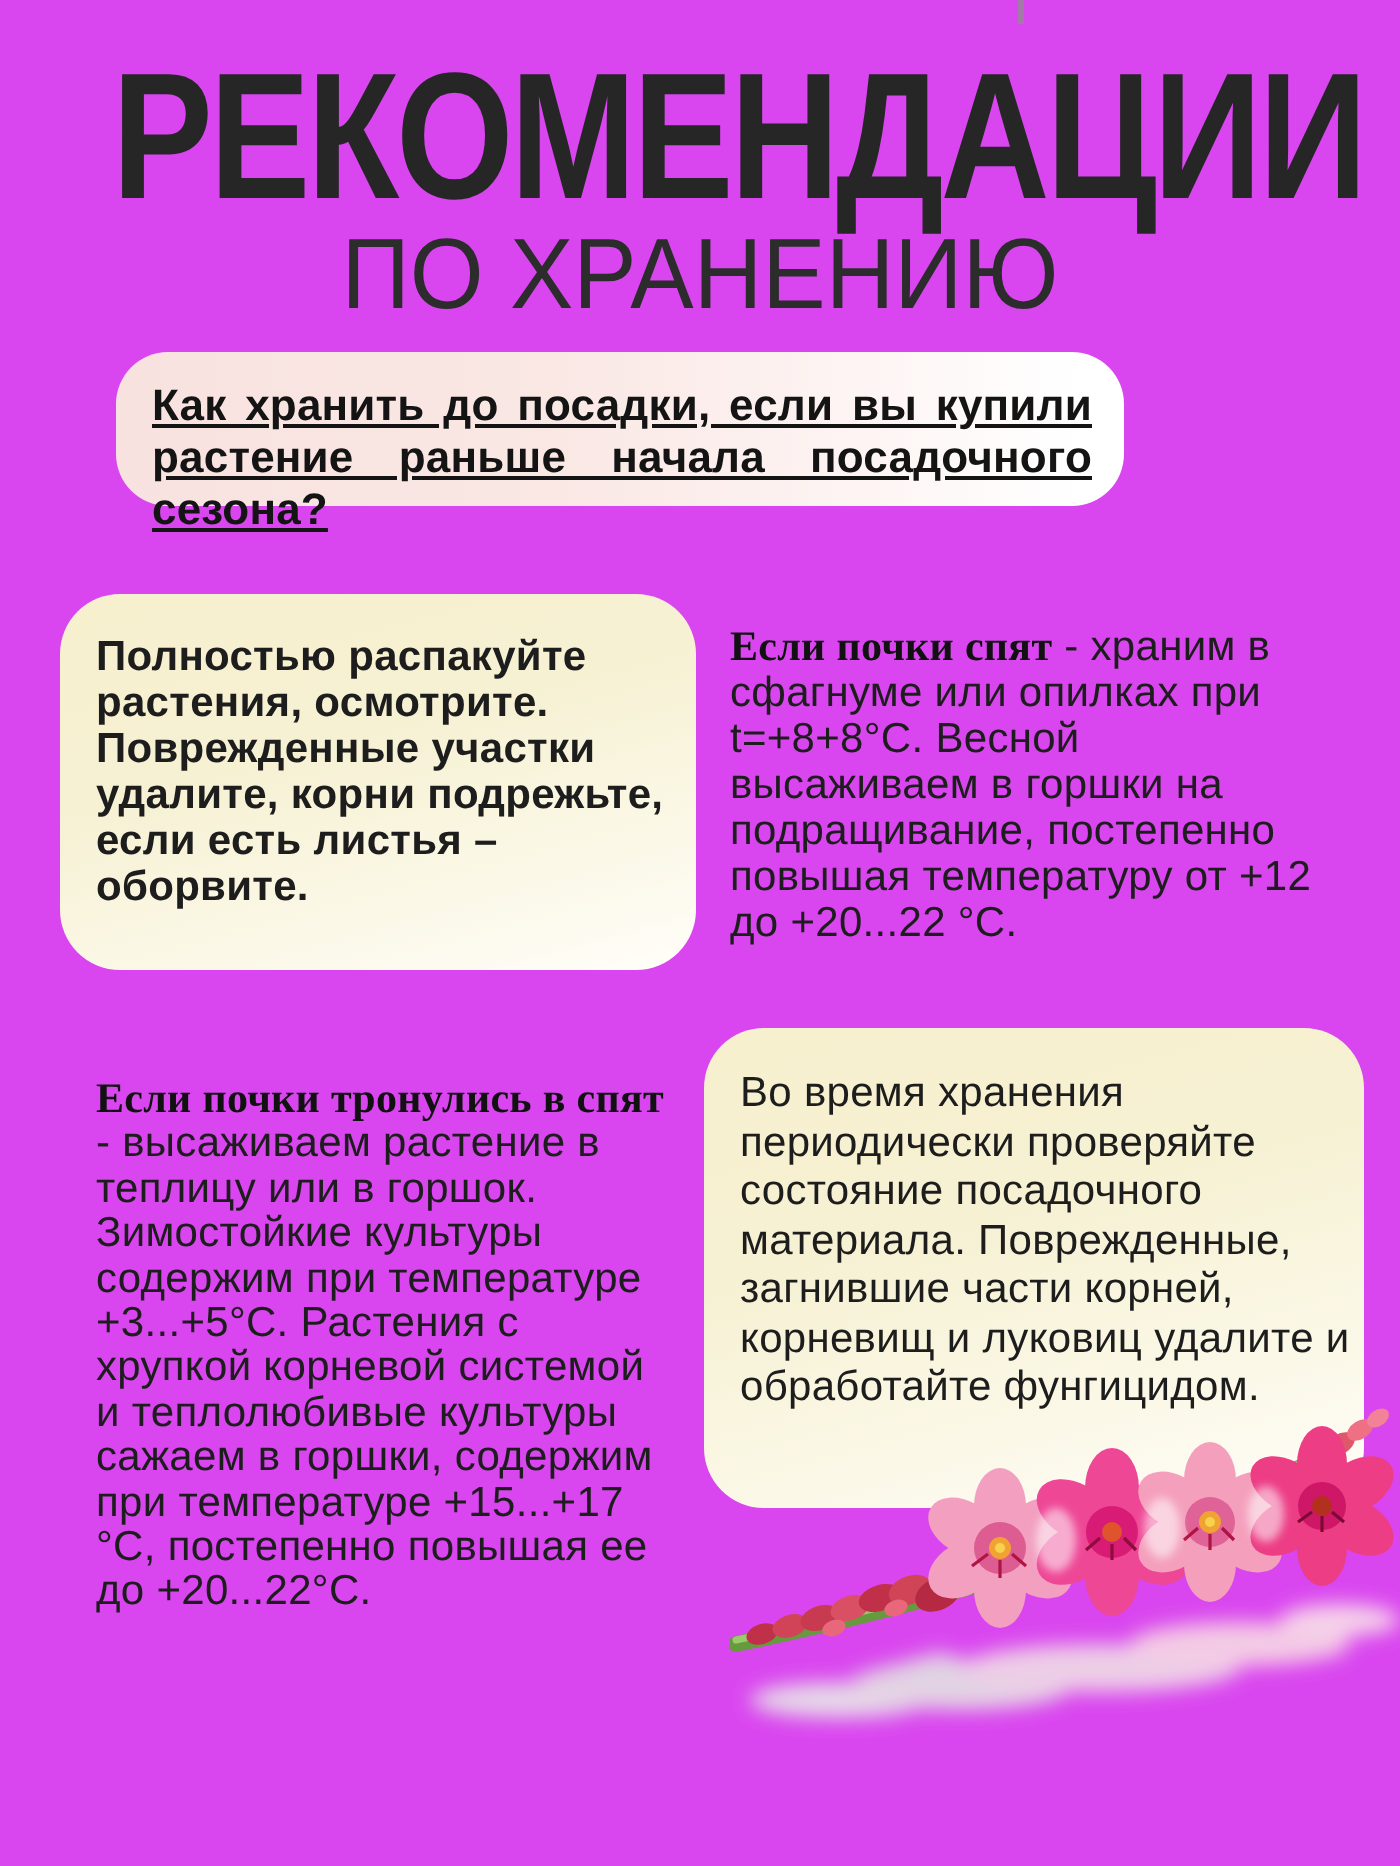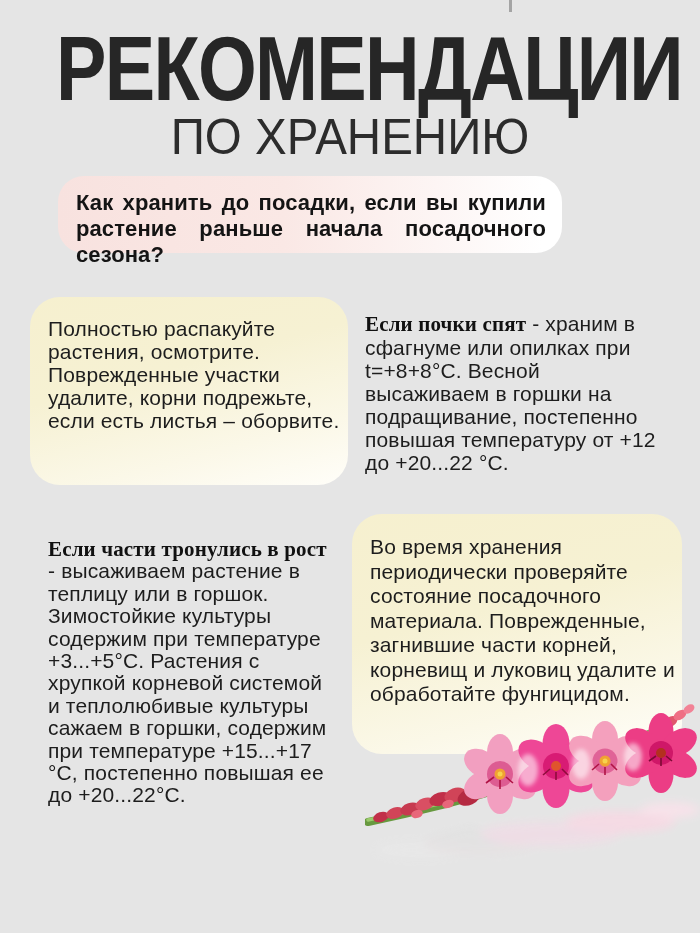--- a/index.html
+++ b/index.html
@@ -7,21 +7,21 @@
     --body-ink:#1d1d1d;
     --pink-box-bg:#f8e2df;
     --yellow-box-bg:#f6f0cf;
     --stem-green:#76a94e;
   }
   *{margin:0;padding:0;box-sizing:border-box;}
   html,body{background:#ffffff;}
   .page{
     position:relative;
     width:700px;height:933px;
-    background:#e5e5e5;
+    background:#d946ef;
     overflow:hidden;
     font-family:"Liberation Sans","DejaVu Sans",sans-serif;
     color:var(--body-ink);
   }
   .top-edge-mark{
     position:absolute;left:509px;top:0;width:3px;height:12px;
     background:#8d8d8d;opacity:.75;
   }
   .title{
     position:absolute;top:24px;left:0;right:0;
@@ -46,35 +46,36 @@
     border-radius:26px;
     background:linear-gradient(to right,var(--pink-box-bg) 0%,#fae8e5 45%,#fdf5f4 75%,#ffffff 96%);
   }
   .question-text{
     padding:14px 16px 0 18px;
     font-size:22px;font-weight:700;line-height:26px;
     letter-spacing:.1px;
     color:#141414;
     text-align:justify;
     text-align-last:justify;
+    text-decoration:underline;
   }
   .card{
     position:absolute;
     font-size:21px;line-height:23px;
     letter-spacing:.15px;
     color:var(--body-ink);
   }
   .card b{font-weight:700;color:#111111;font-family:Liberation Serif, serif;}
   .yellow-card{
     position:absolute;border-radius:30px;
     background:linear-gradient(165deg,var(--yellow-box-bg) 0%,#f6f1d3 40%,#fbf8e8 75%,#fffef9 100%);
   }
   .yellow-card .card{position:static;}
   #card-unpack-box{left:30px;top:297px;width:318px;height:188px;}
-  #card-unpack-box .card{padding:20px 8px 0 18px;}
+  #card-unpack-box .card{padding:20px 8px 0 18px;font-weight:bold;}
   #card-dormant{left:365px;top:312px;width:300px;}
   #card-sprouted{left:48px;top:538px;width:288px;line-height:22.4px;}
   #card-check-box{left:352px;top:514px;width:330px;height:240px;}
   #card-check-box .card{padding:21px 6px 0 18px;line-height:24.5px;}
   .flower{
     position:absolute;left:365px;top:698px;width:335px;height:195px;
   }
 </style>
 </head>
 <body>
@@ -89,21 +90,21 @@
   <div class="question-box">
     <p class="question-text">Как хранить до посадки, если вы купили растение раньше начала посадочного сезона?</p>
   </div>
 
   <div class="yellow-card" id="card-unpack-box">
     <p class="card">Полностью распакуйте растения, осмотрите. Поврежденные участки удалите, корни подрежьте, если есть листья – оборвите.</p>
   </div>
 
   <p class="card" id="card-dormant"><b>Если почки спят</b><span> - храним в сфагнуме или опилках при t=+8+8°С. Весной высаживаем в горшки на подращивание, постепенно повышая температуру от +12 до +20...22 °С.</span></p>
 
-  <p class="card" id="card-sprouted"><b>Если части тронулись в рост</b><span> - высаживаем растение в теплицу или в горшок. Зимостойкие культуры содержим при температуре +3...+5°С. Растения с хрупкой корневой системой и теплолюбивые культуры сажаем в горшки, содержим при температуре +15...+17 °С, постепенно повышая ее до +20...22°С.</span></p>
+  <p class="card" id="card-sprouted"><b>Если почки тронулись в спят</b><span> - высаживаем растение в теплицу или в горшок. Зимостойкие культуры содержим при температуре +3...+5°С. Растения с хрупкой корневой системой и теплолюбивые культуры сажаем в горшки, содержим при температуре +15...+17 °С, постепенно повышая ее до +20...22°С.</span></p>
 
   <div class="yellow-card" id="card-check-box">
     <p class="card">Во время хранения периодически проверяйте состояние посадочного материала. Поврежденные, загнившие части корней, корневищ и луковиц удалите и обработайте фунгицидом.</p>
   </div>
 
   <svg class="flower" viewBox="0 0 335 195" xmlns="http://www.w3.org/2000/svg">
     <defs>
       <filter id="blur5" x="-40%" y="-40%" width="180%" height="180%">
           <feGaussianBlur stdDeviation="5"></feGaussianBlur>
         </filter>

